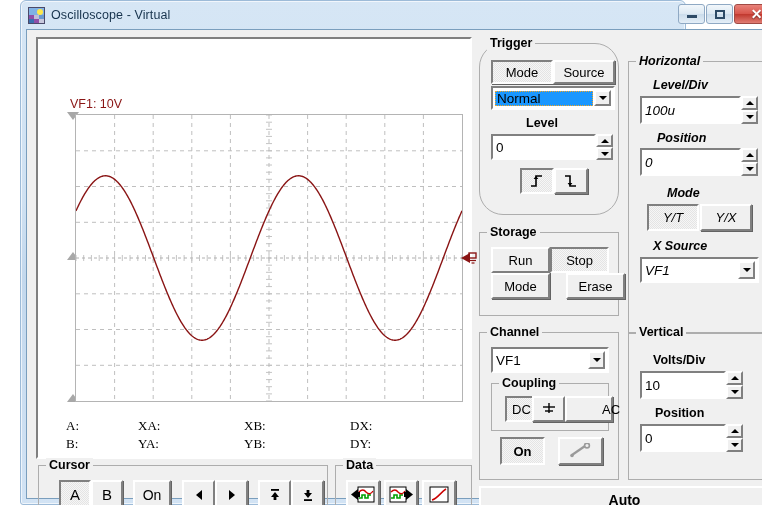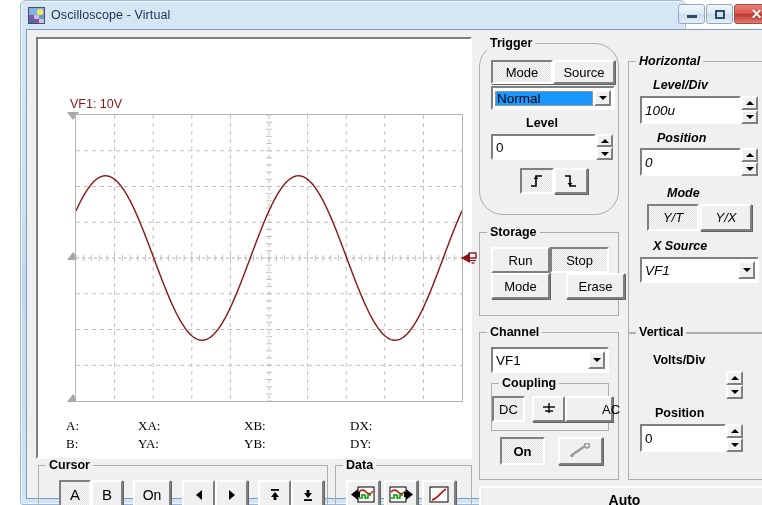--- a/index.html
+++ b/index.html
@@ -566,21 +566,21 @@
 
       <div class="combo" style="left:11px; top:14px; width:118px; height:26px;">
         <span class="cval">VF1</span>
         <span class="carrow">
             <i class="tri-dn"></i>
           </span>
       </div>
 
       <div class="group" style="left:11px; top:50px; width:118px; height:48px;">
         <span class="legend">Coupling</span>
-        <div class="btn pressed" style="left:0; top:12px; width:33px; height:26px;">
+        <div class="btn pressed" style="left:13px; top:12px; width:33px; height:26px;">
           <span>DC</span>
         </div>
         <div class="btn" style="left:40px; top:12px; width:33px; height:26px;">
           <svg width="16" height="14" viewBox="0 0 16 14">
             <line x1="8" y1="1" x2="8" y2="11" stroke="#000" stroke-width="1.4"></line>
             <line x1="2" y1="5" x2="14" y2="5" stroke="#000" stroke-width="1.4"></line>
             <line x1="4" y1="9" x2="12" y2="9" stroke="#000" stroke-width="1.4"></line>
           </svg>
         </div>
         <div class="btn" style="left:73px; top:12px; width:33px; height:26px;padding-left:44px;">
@@ -643,20 +643,23 @@
         <span class="carrow">
             <i class="tri-dn"></i>
           </span>
       </div>
     </div>
 
     <div class="group" style="left:601px; top:302px; width:142px; height:148px;">
       <span class="legend">Vertical</span>
 
       <span class="grp-label" style="left:24px; top:20px;">Volts/Div</span>
+      <div class="field" style="left:11px; top:38px; width:86px; height:28px;">
+        <span>10</span>
+      </div>
       <div class="spin" style="left:97px; top:38px; height:28px;">
         <span class="sb top">
             <i class="tri-up"></i>
           </span>
         <span class="sb bot">
             <i class="tri-dn"></i>
           </span>
       </div>
 
       <span class="grp-label" style="left:26px; top:73px;">Position</span>

